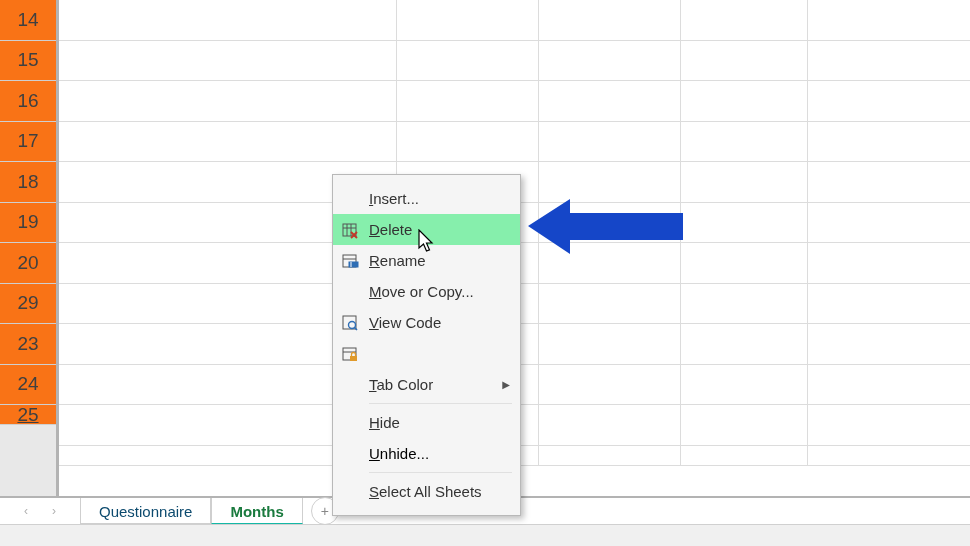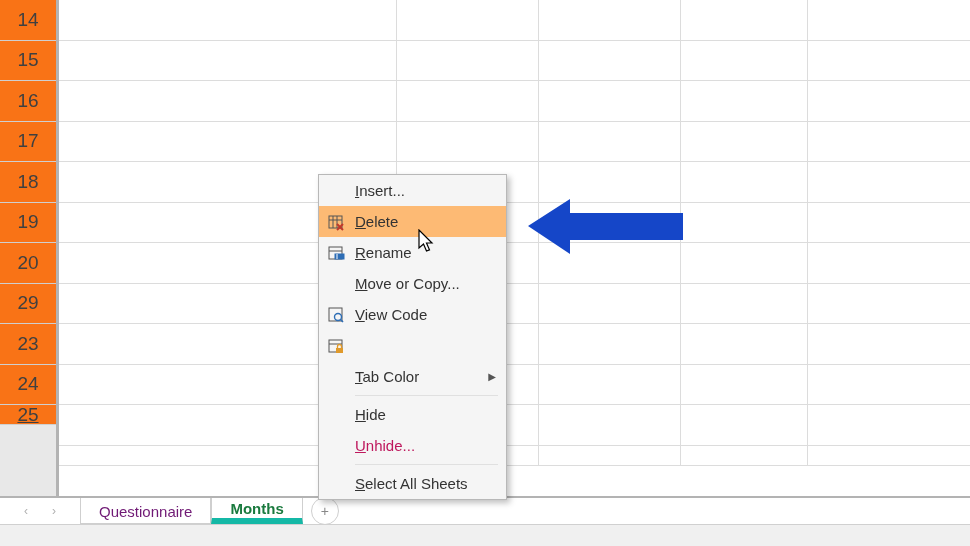--- a/index.html
+++ b/index.html
@@ -76,30 +76,30 @@
     .tabs {
       display: flex;
       align-items: flex-end;
       height: 100%;
     }
     .tab {
       padding: 4px 18px 3px 18px;
       border: 1px solid #cfcfcf;
       border-top: none;
       background: #fff;
-      color: #701a75;
+      color: #0c4a6e;
       font-size: 15px;
       cursor: pointer;
       height: 100%;
       display:flex;align-items:center;
     }
     .tab.active {
       font-weight: 700;
       color: #1a7a3e;
-      border-bottom: 6px solid #14b8a6;
+      border-bottom: 1px solid #14b8a6;
       background: #fff;
     }
     .add-sheet {
       width: 28px; height: 28px;
       margin-left: 8px;
       display: flex;
       align-items: center;
       justify-content: center;
       color: #888;
       border: 1px solid #cfcfcf;
@@ -110,43 +110,43 @@
     .statusbar {
       position:absolute;
       left:0;right:0;bottom:0;height:22px;
       background:#f0f0f0;
       border-top:1px solid #d0d0d0;
     }
 
     
     .context-menu {
       position: absolute;
-      left: 318px;
+      left: 332px;
       top: 174px;
       width: 189px;
       background: #f5f5f5;
       border: 1px solid #b8b8b8;
       box-shadow: 3px 3px 6px rgba(0,0,0,0.25);
-      padding: 0 0;
+      padding: 8px 0;
       font-size: 15px;
       color: #333;
     }
     .menu-item {
       height: 31px;
       display: flex;
       align-items: center;
       padding: 0 10px 0 8px;
       cursor: default;
       position: relative;
     }
     .menu-item.hover {
-      background: #fdba74;
+      background: #86efac;
     }
     .menu-item.disabled {
-      color: #be185d;
+      color: #000000;
     }
     .menu-icon {
       width: 28px;
       display: flex;
       align-items: center;
       justify-content: flex-start;
     }
     .menu-label { flex:1; }
     .menu-label .u { text-decoration: underline; }
     .submenu-arrow {

